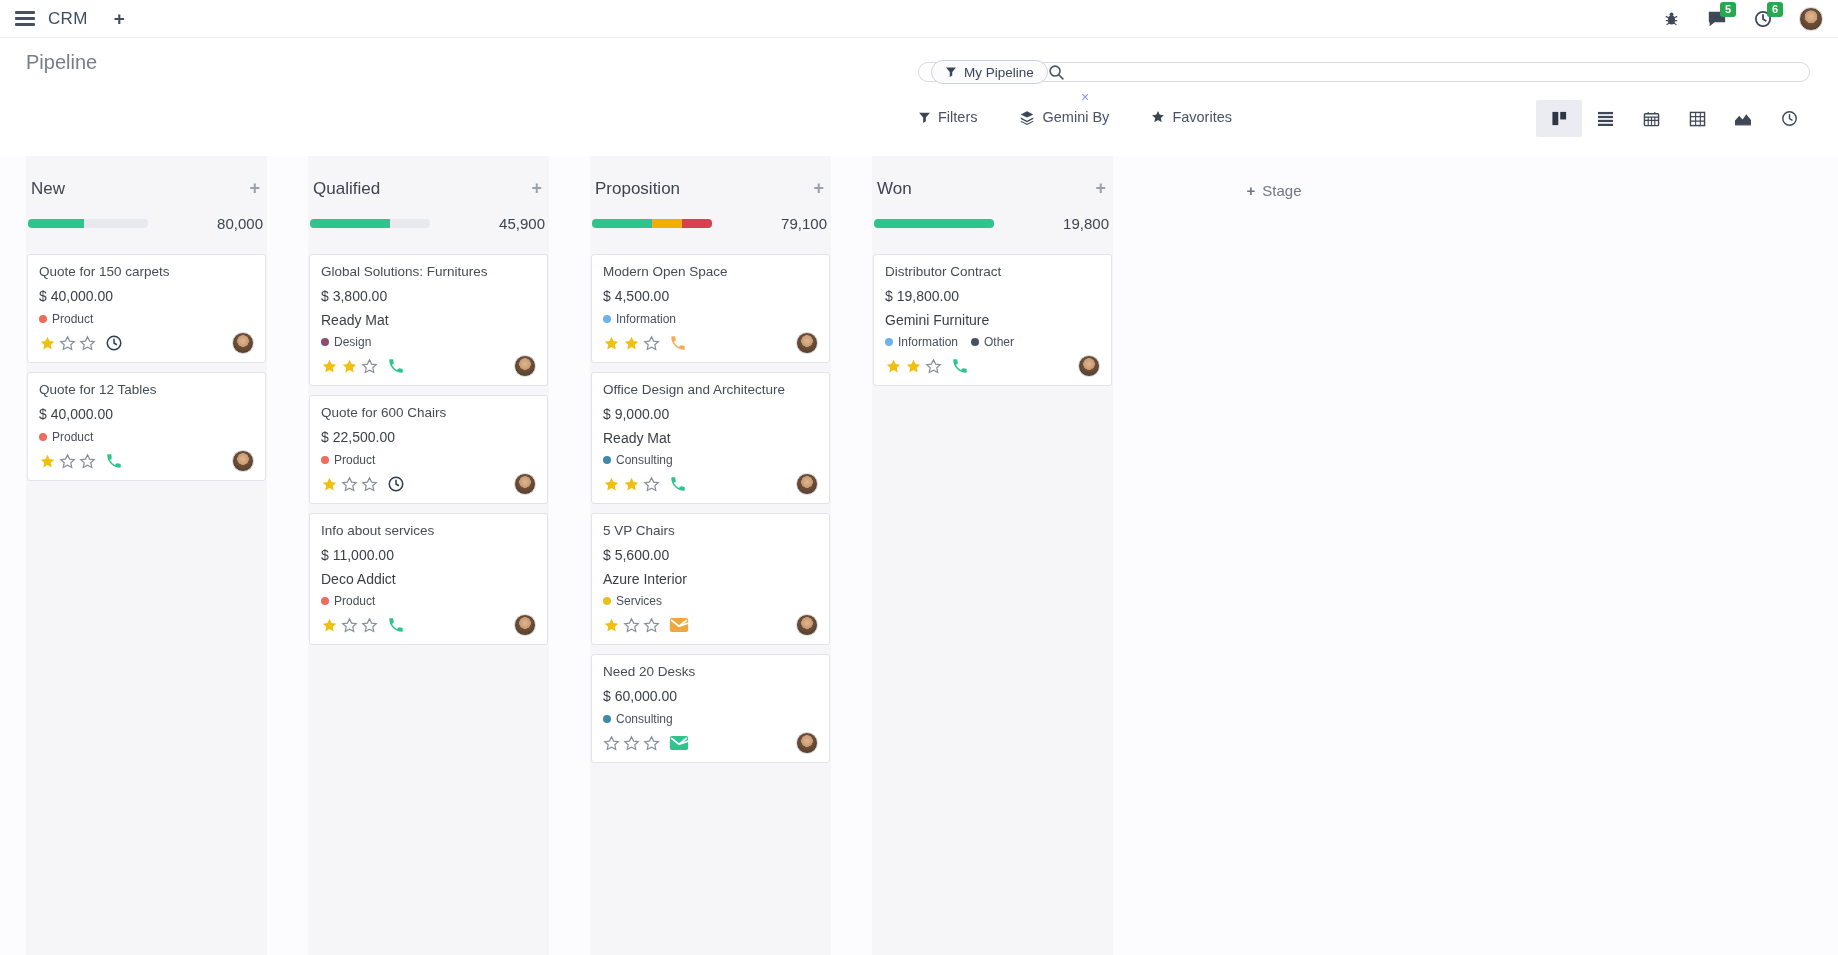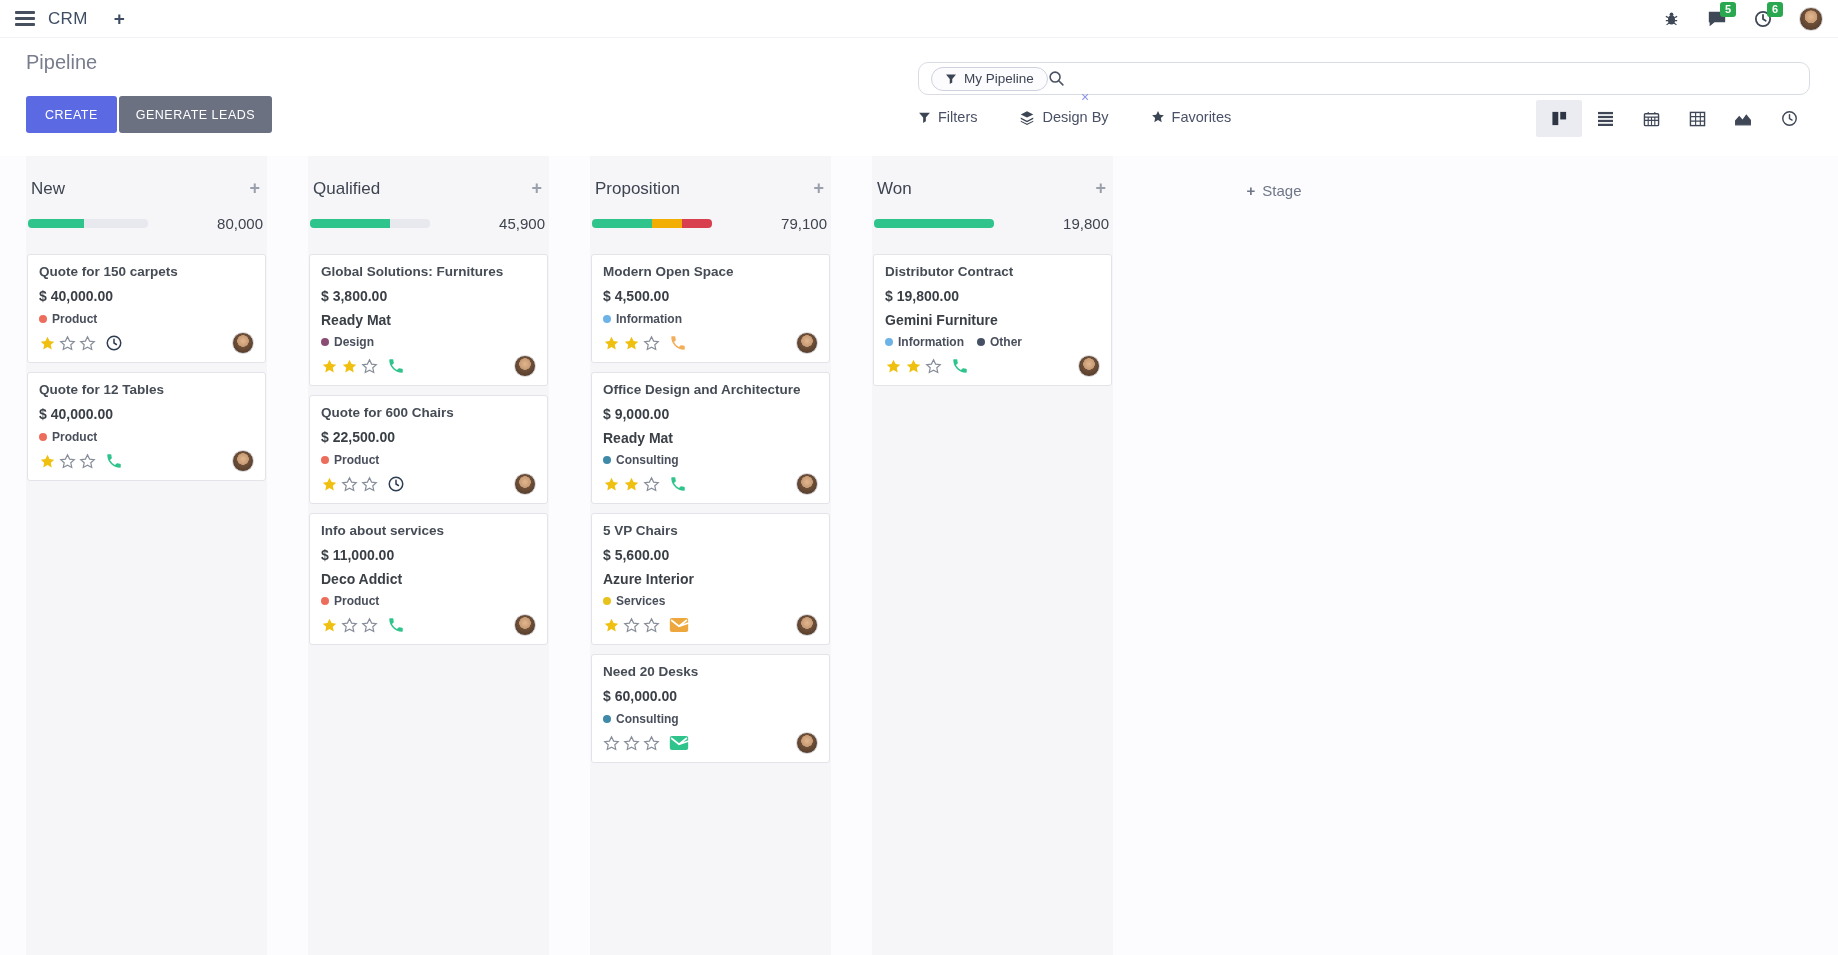--- a/index.html
+++ b/index.html
@@ -31,21 +31,21 @@
   }
   
   .control-panel { position:relative; height:118px; background:#fff; }
   .cp-title { position:absolute; left:26px; top:13px; font-size:20px; color:#787d8d; }
   .cp-buttons { position:absolute; left:26px; top:58px; display:flex; gap:2px; }
   .btn { border:none; height:37px; font-size:12.5px; letter-spacing:.5px; color:#fff; border-radius:3px; cursor:pointer; font-family:inherit; }
   .btn-create { background:#5b69e2; padding:0 19px; }
   .btn-generate { background:#6b7180; padding:0 17px; }
   .search-area { position:absolute; left:918px; top:24px; width:892px; }
   .search-box {
-    height:33px; border:1px solid #dadce3; border-radius:10px; background:#fff;
+    height:20px; border:1px solid #dadce3; border-radius:10px; background:#fff;
     display:flex; align-items:center; padding:0 12px;
   }
   .facet {
     display:flex; align-items:center; gap:7px; height:24px; padding:0 13px;
     border:1px solid #ced2de; border-radius:13px; background:#fcfcff;
     font-size:13.5px; color:#3f4554; cursor:pointer; white-space:nowrap;
   }
   .search-input {
     border:none; outline:none; flex:1; margin-left:9px; font-size:14.5px;
     font-family:inherit; color:#3c4248; background:transparent;
@@ -64,21 +64,21 @@
   }
   .column { width:241px; margin-right:41px; background:#f6f6f9; padding:22px 1px 0; flex:0 0 auto; }
   .col-header { display:flex; justify-content:space-between; align-items:center; padding:0 6px 0 4px; }
   .col-name { font-size:17px; color:#3e4450; }
   .col-plus { color:#9aa0ab; font-size:18px; font-weight:bold; cursor:pointer; }
   .progress-row { display:flex; align-items:center; margin-top:16px; padding:0 1px;text-align:center; }
   .pbar { width:120px; height:9px; border-radius:4px; background:#e8e9ee; overflow:hidden; display:flex; cursor:pointer; }
   .pseg { height:100%; }
   .col-amount { margin-left:auto; font-size:15px; color:#3e434e; padding-right:2px; }
   .cards { margin-top:22px; display:flex; flex-direction:column; gap:9px; }
-  .card { background:#fff; border:1px solid #e3e4e9; border-radius:3px; padding:9px 11px 8px; cursor:pointer;font-weight:bold; }
+  .card { background:#fff; border:1px solid #e3e4e9; border-radius:3px; padding:9px 11px 8px; cursor:pointer; }
   .card-title { font-size:13.5px; line-height:16px; color:#464c55; margin-bottom:8px; }
   .card-amount { font-size:14px; line-height:16px; color:#3a3f46; margin-bottom:8px; }
   .card-company { font-size:14px; line-height:16px; color:#3a3f46; margin-bottom:7px; }
   .card-tags { display:flex; gap:13px; align-items:flex-start; margin-bottom:6px; }
   .tag { display:flex; align-items:center; gap:5px; font-size:12px; color:#4a4f5c; }
   .tag-dot { width:8px; height:8px; border-radius:50%; flex:0 0 auto; }
   .card-footer { display:flex; align-items:center; gap:3px; height:22px; }
   .star { display:flex; cursor:pointer; }
   .activity { display:flex; margin-left:6px; cursor:pointer; }
   .card-footer .avatar { margin-left:auto; width:22px; height:22px; }
@@ -119,24 +119,20 @@
           <path d="M12 6.5V12l3.6 2.3" stroke-linecap="round"></path>
         </svg>
       <span class="nav-badge">6</span>
     </div>
     <div class="avatar"></div>
   </div>
 </div>
 
 <div class="control-panel">
   <div class="cp-title">Pipeline</div>
-  <div class="cp-buttons">
-    <button class="btn btn-create">CREATE</button>
-    <button class="btn btn-generate">GENERATE LEADS</button>
-  </div>
 
   <div class="search-area">
     <div class="search-box">
       <div class="facet">
         <svg width="12" height="12" viewBox="0 0 24 24" fill="#3c4554">
             <path d="M2 3h20l-7.5 9v7l-5 3v-10z"></path>
           </svg>
         <span>My Pipeline</span>
       </div>
       <svg width="17" height="17" viewBox="0 0 24 24" fill="none" stroke="#4a5264" stroke-width="2.2">
@@ -153,21 +149,21 @@
           <path d="M2 3h20l-7.5 9v7l-5 3v-10z"></path>
         </svg>
       <span>Filters</span>
     </div>
     <div class="filter-item">
       <svg width="16" height="15" viewBox="0 0 24 24" fill="#3c4554">
           <path d="M12 2 22 7 12 12 2 7z"></path>
           <path d="M2 12l10 5 10-5v2.4l-10 5-10-5z"></path>
           <path d="M2 17l10 5 10-5v1.8l-10 5-10-5z"></path>
         </svg>
-      <span>Design By</span>
+      <span>Gemini By</span>
     </div>
     <div class="filter-item">
       <svg width="14" height="14" viewBox="0 0 24 24" fill="#3c4554">
           <path d="M12 1.8l3.1 6.5 7 .8-5.2 4.8 1.4 6.9L12 17.3 5.7 20.8l1.4-6.9L1.9 9.1l7-.8z"></path>
         </svg>
       <span>Favorites</span>
     </div>
   </div>
 
   <div class="view-switcher">

